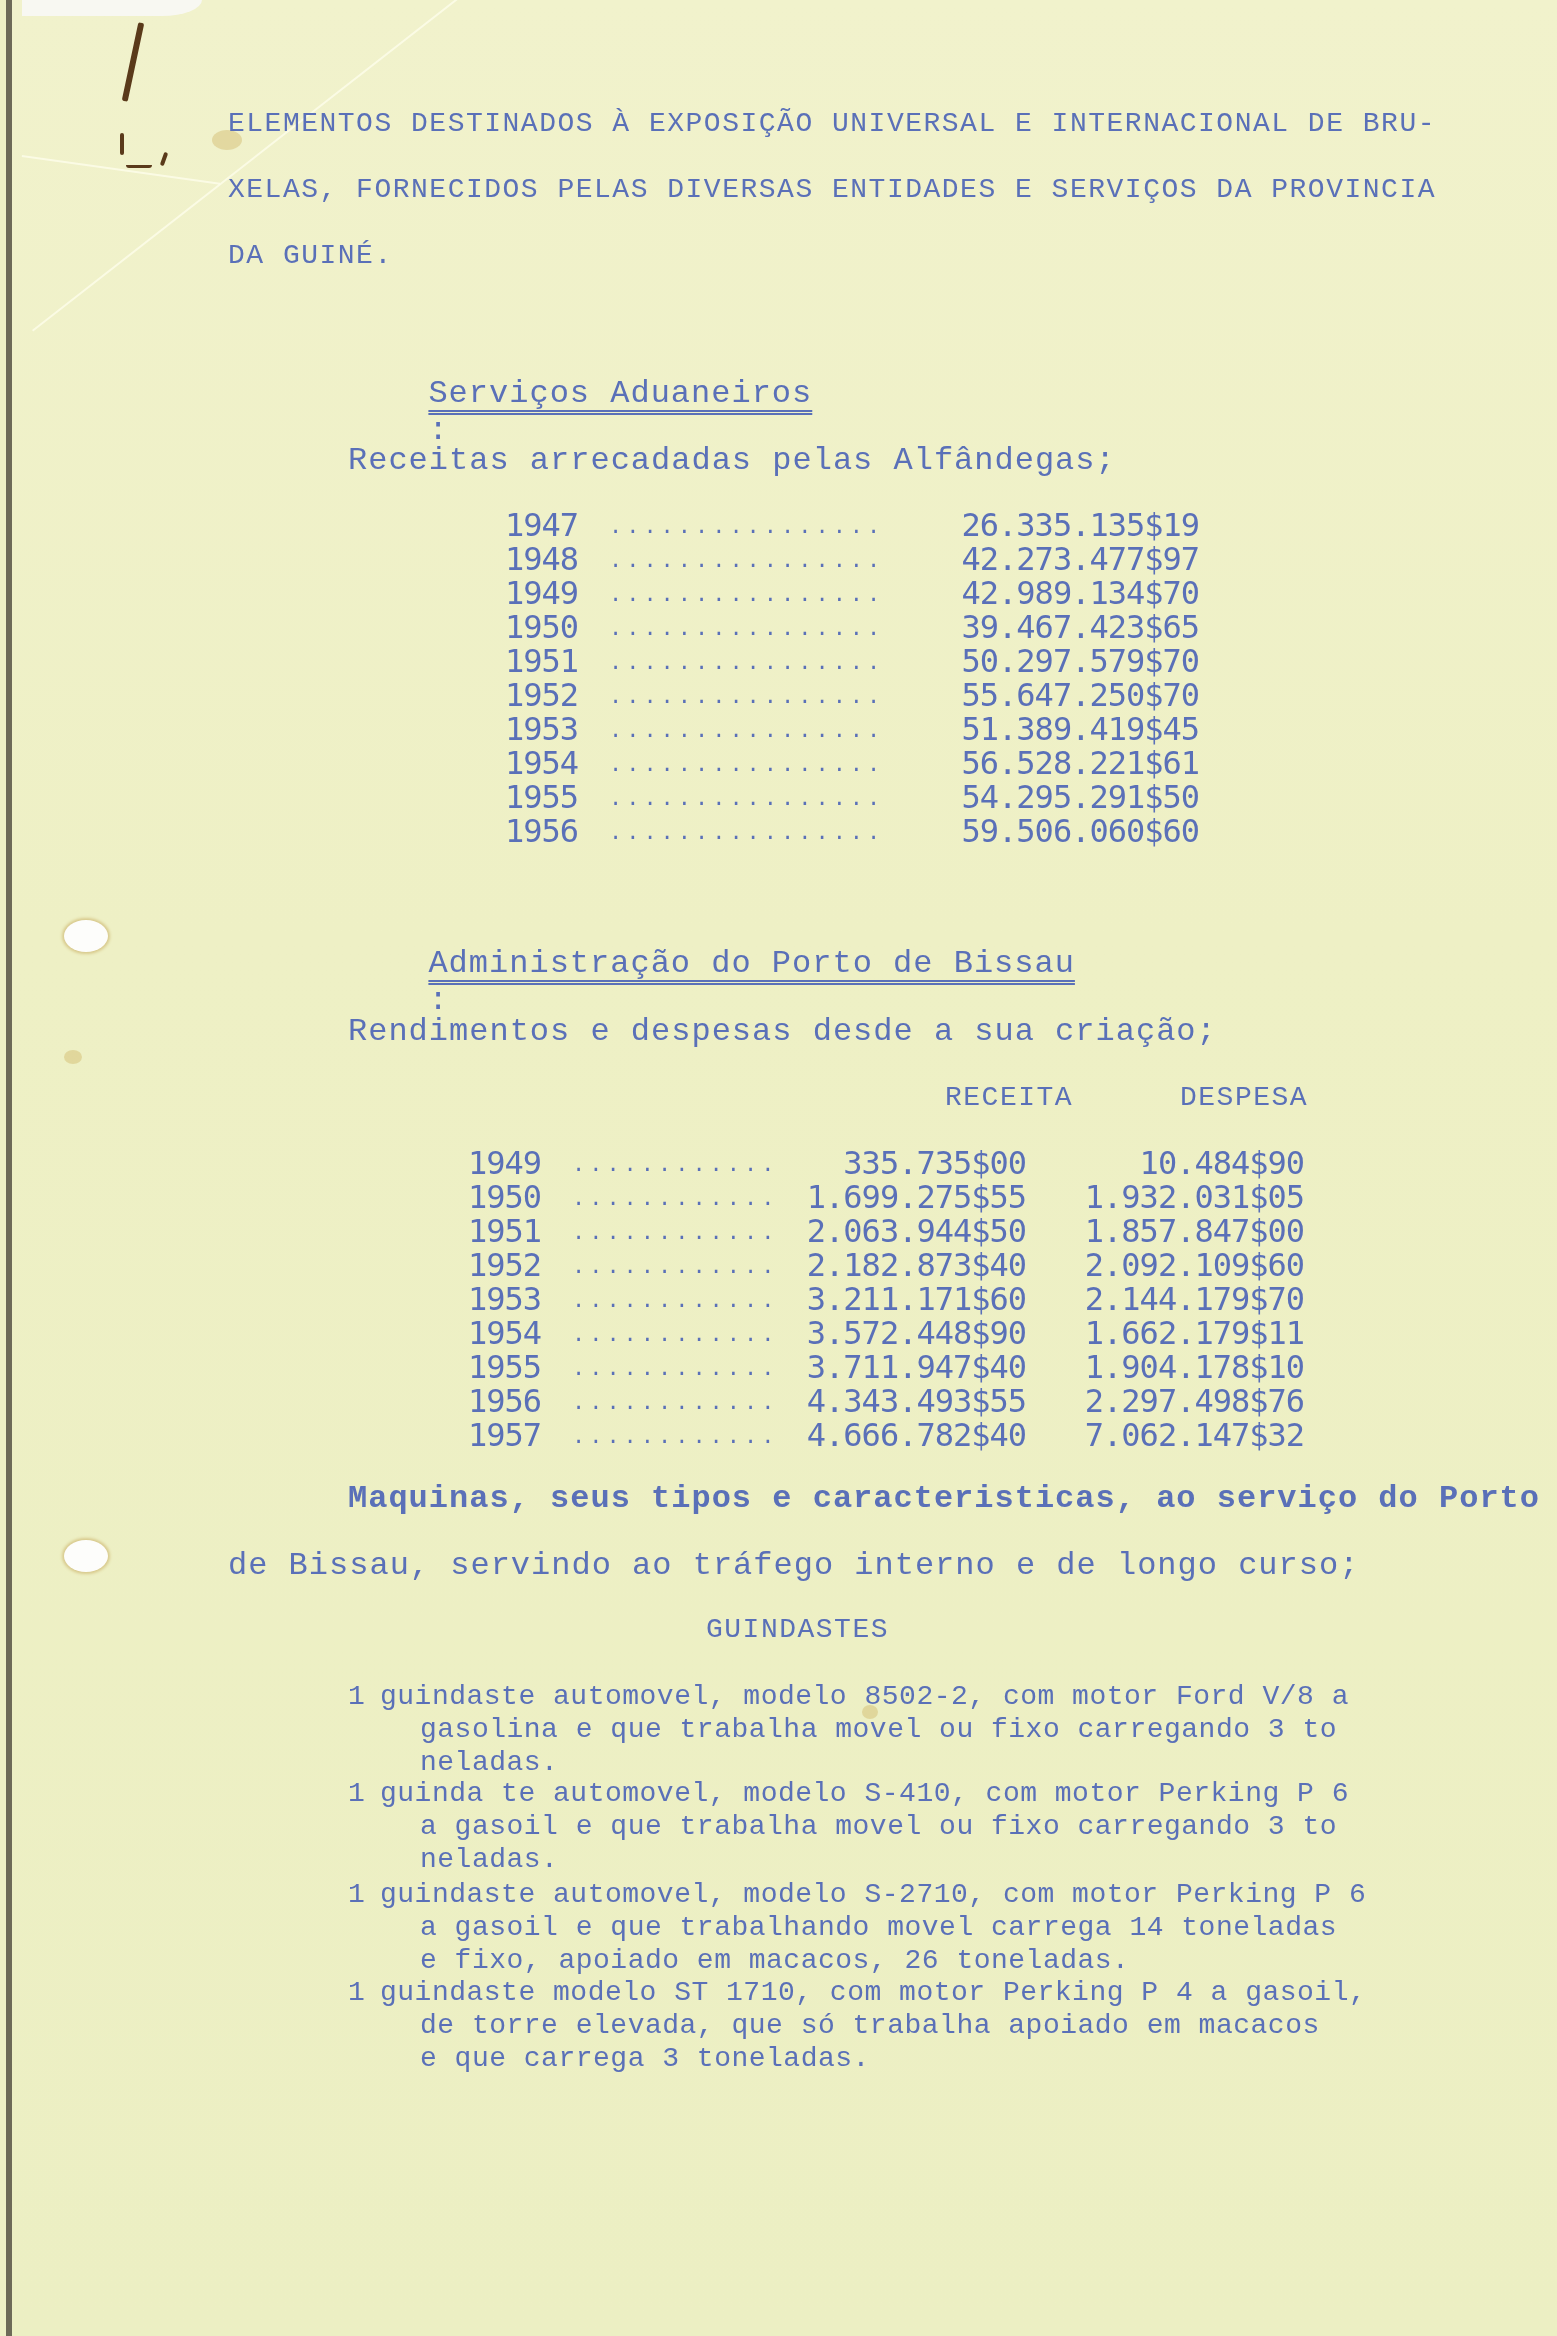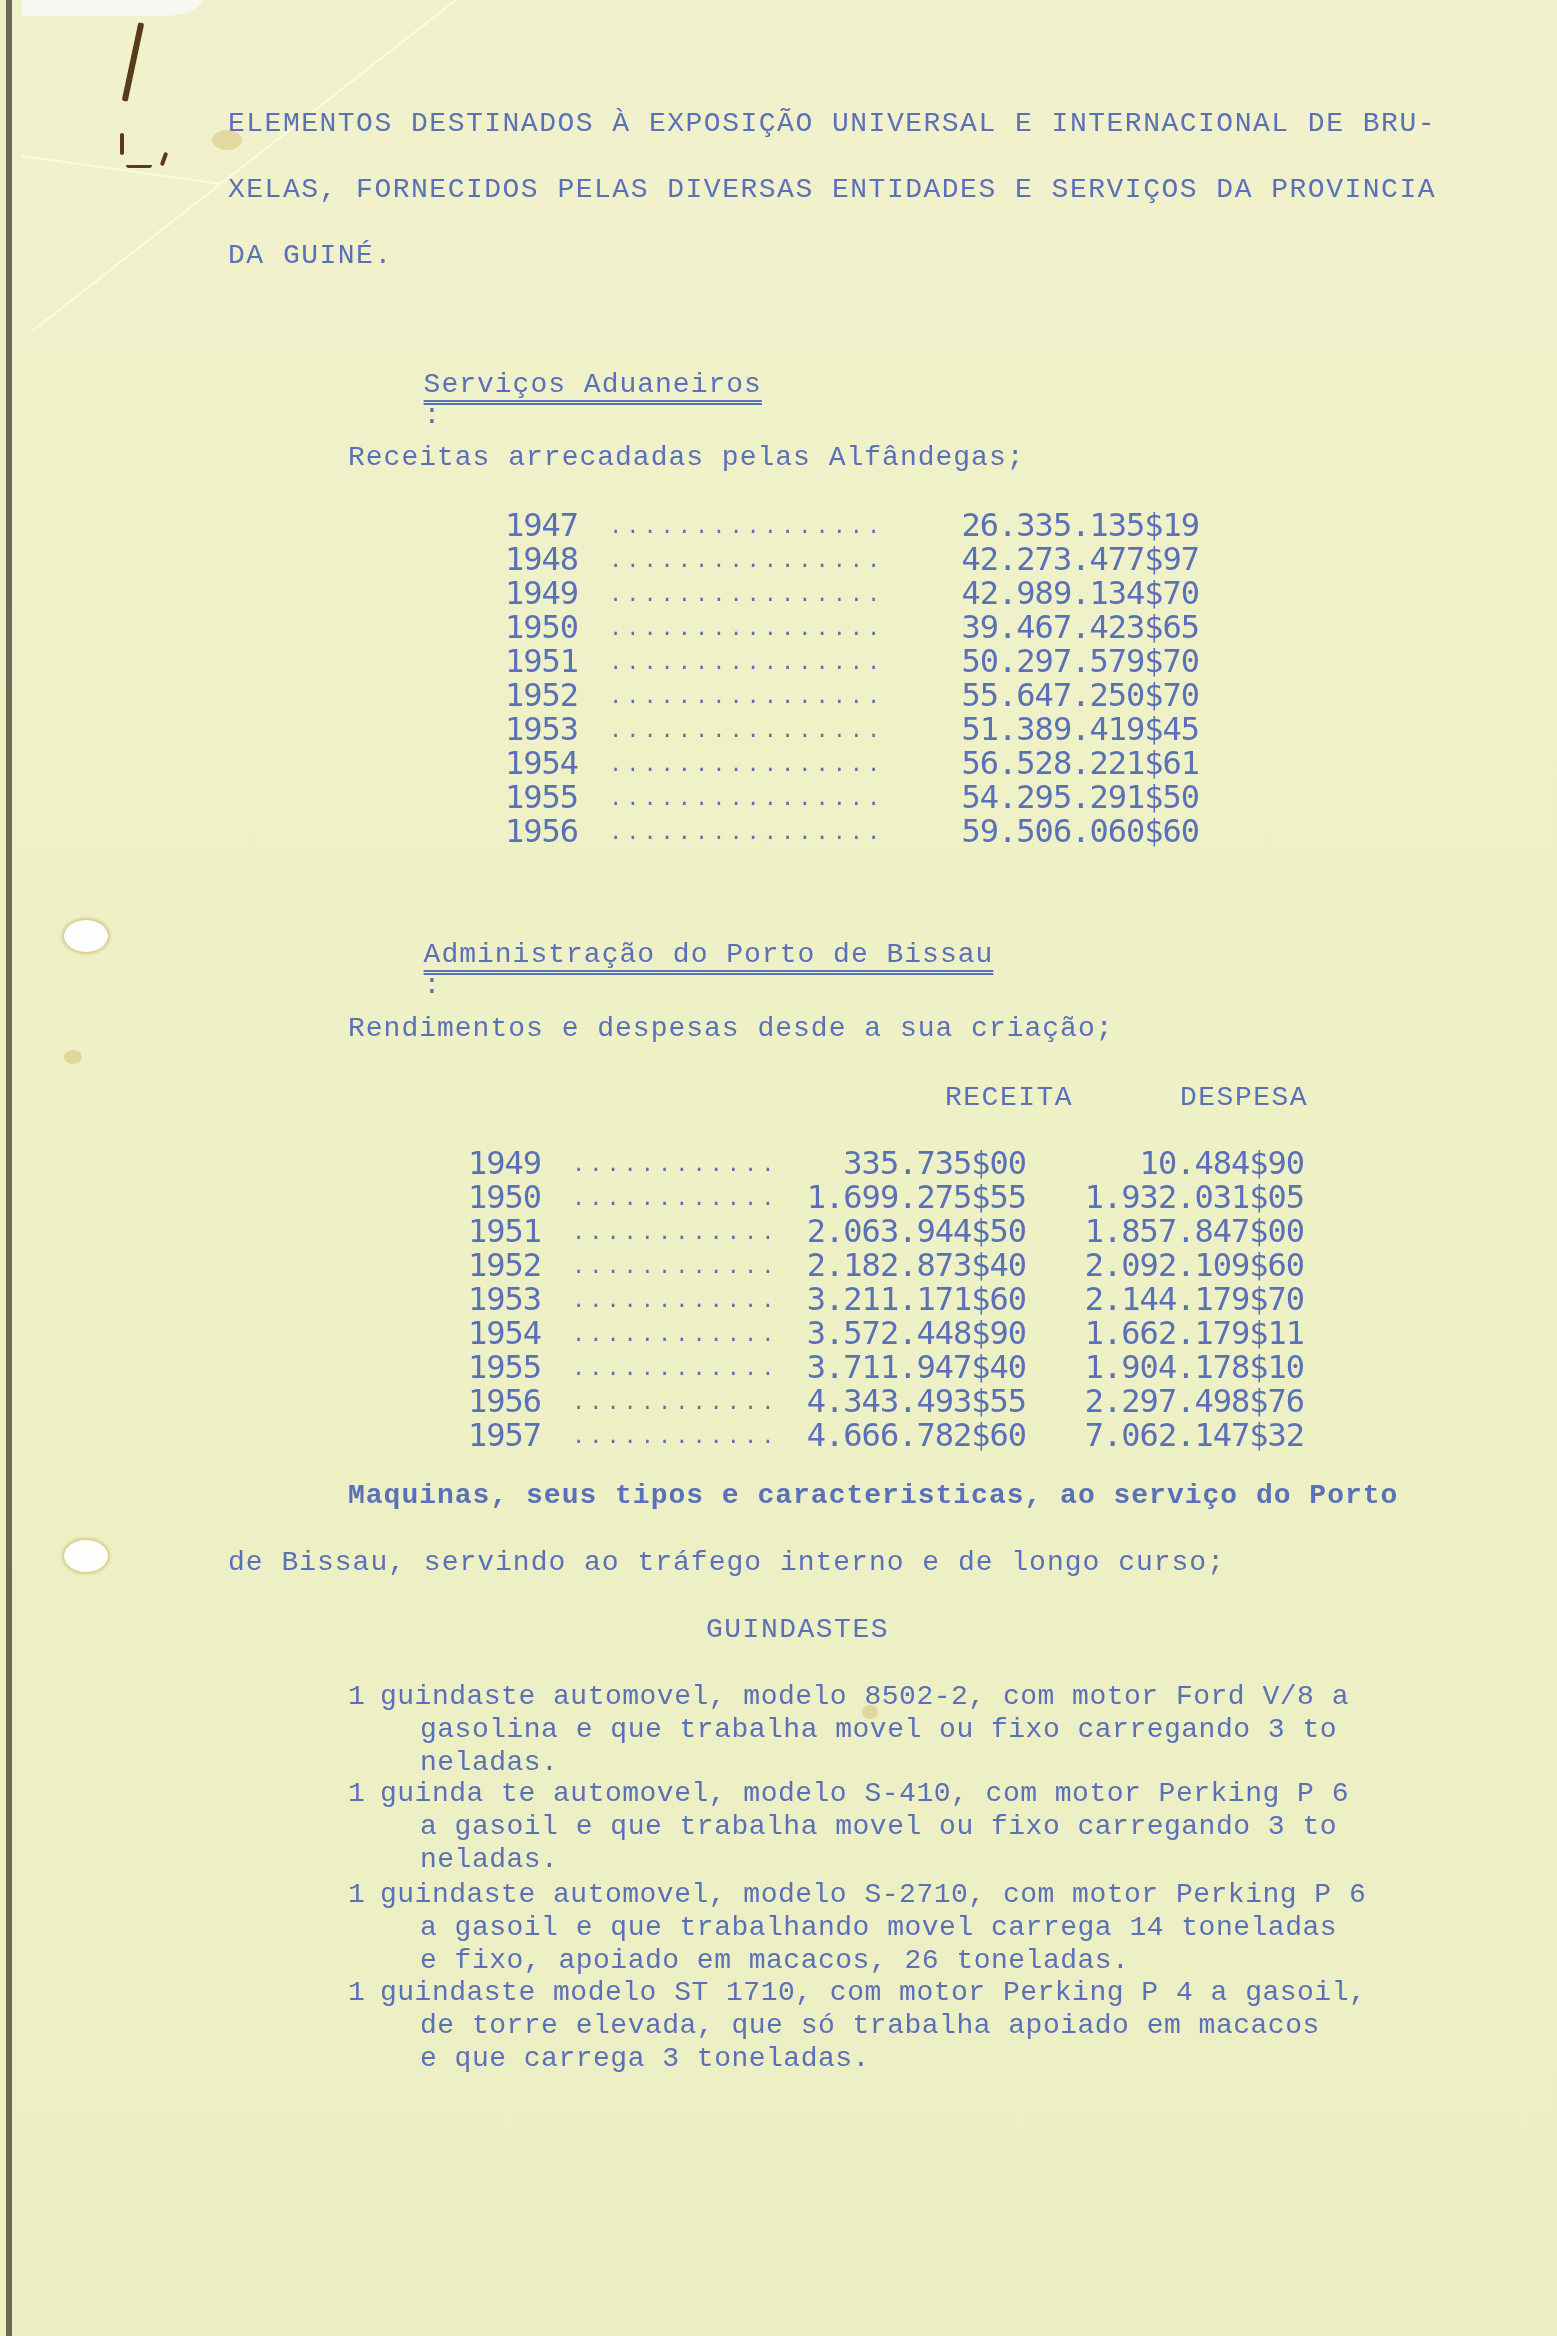--- a/index.html
+++ b/index.html
@@ -22,21 +22,21 @@
     position:absolute; width:44px; height:32px; border-radius:50%;
     background:#fdfdfb; box-shadow:0 0 3px 2px #d8c98c;
   }
   .fold-line {
     position:absolute; left:0; top:0; width:600px; height:2px;
     background:rgba(255,255,240,0.7); transform-origin:0 0;
   }
   .pen-mark { position:absolute; background:#5a3a1a; border-radius:2px; }
   .stain { position:absolute; border-radius:50%; background:rgba(200,170,80,0.35); }
 
-  .line { position:absolute; white-space:pre; font-size:28px; letter-spacing:1px; }
+  .line { position:absolute; white-space:pre; font-size:32px; letter-spacing:1px; }
   .caps { letter-spacing:1.5px; font-size:28px; }
   .underline { text-decoration:underline; text-decoration-style:double; text-decoration-thickness:2px; text-underline-offset:8px; }
 
   .table1 { position:absolute; left:505px; top:508px; }
   .table1 .row { height:34px; display:flex; font-size:34px; line-height:34px; }
   .table1 .year { width:104px; font-family:"DejaVu Sans Mono", monospace; font-size:32px; letter-spacing:-1px;}
   .table1 .dots { width:330px; font-size:22px; letter-spacing:4px; line-height:40px; }
   .table1 .val { width:260px; text-align:right; font-family:"DejaVu Sans Mono", monospace; font-size:32px; letter-spacing:-1px;}
 
   .table2 { position:absolute; left:468px; top:1146px; }
@@ -185,21 +185,21 @@
     </div>
   <div class="row">
       <span class="year">1956</span>
       <span class="dots">............</span>
       <span class="val">4.343.493$55</span>
       <span class="val2">2.297.498$76</span>
     </div>
   <div class="row">
       <span class="year">1957</span>
       <span class="dots">............</span>
-      <span class="val">4.666.782$60</span>
+      <span class="val">4.666.782$40</span>
       <span class="val2">7.062.147$32</span>
     </div>
 </div>
 
 <div class="line" style="left:348px;top:1480px;font-weight:bold;">Maquinas, seus tipos e caracteristicas, ao serviço do Porto</div>
 <div class="line" style="left:228px;top:1547px;">de Bissau, servindo ao tráfego interno e de longo curso;</div>
 <div class="line caps" style="left:706px;top:1614px;">GUINDASTES</div>
 
 <div class="item" style="top:1680px;">
   <span class="num">1</span>

